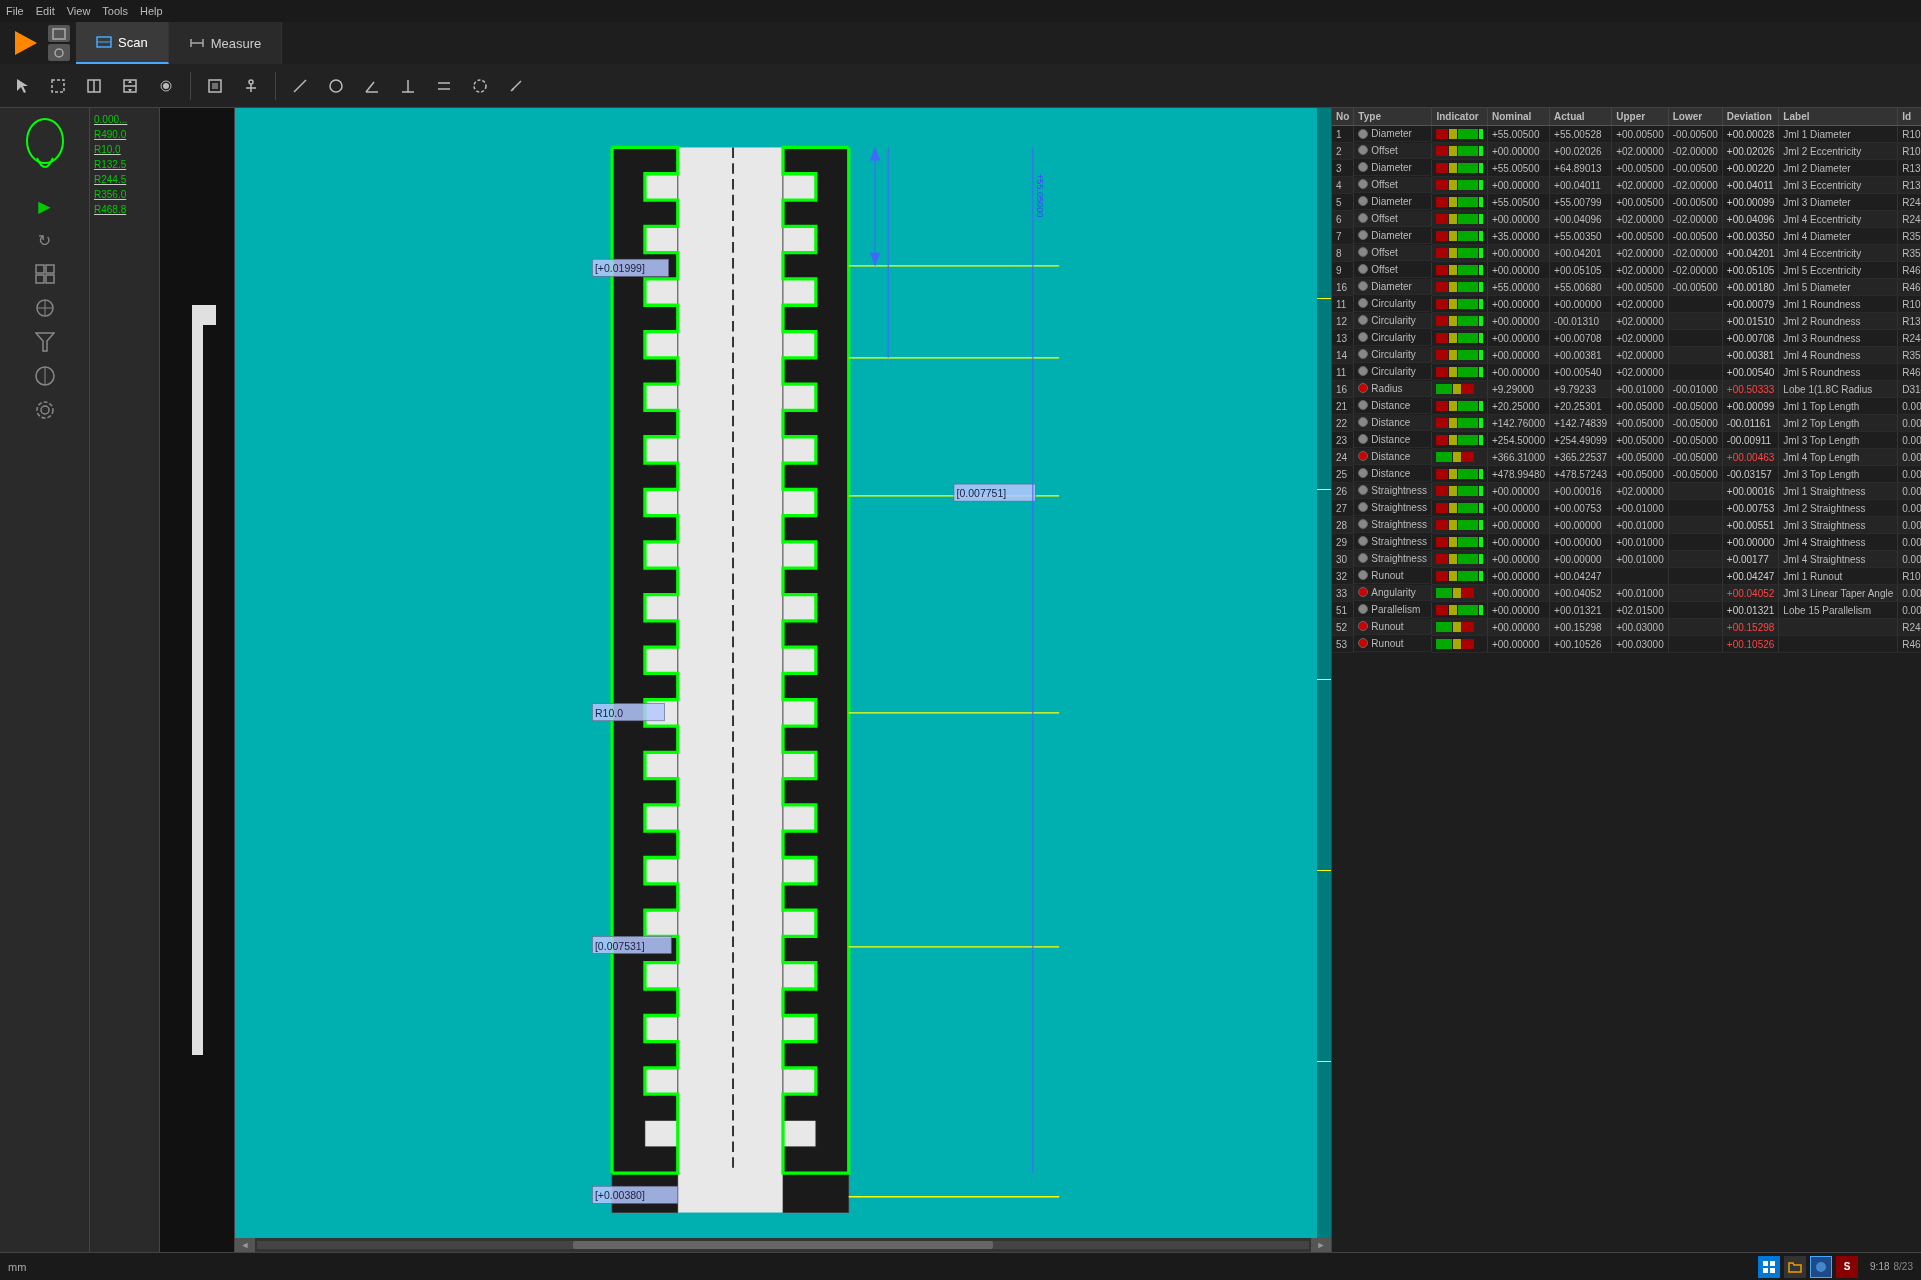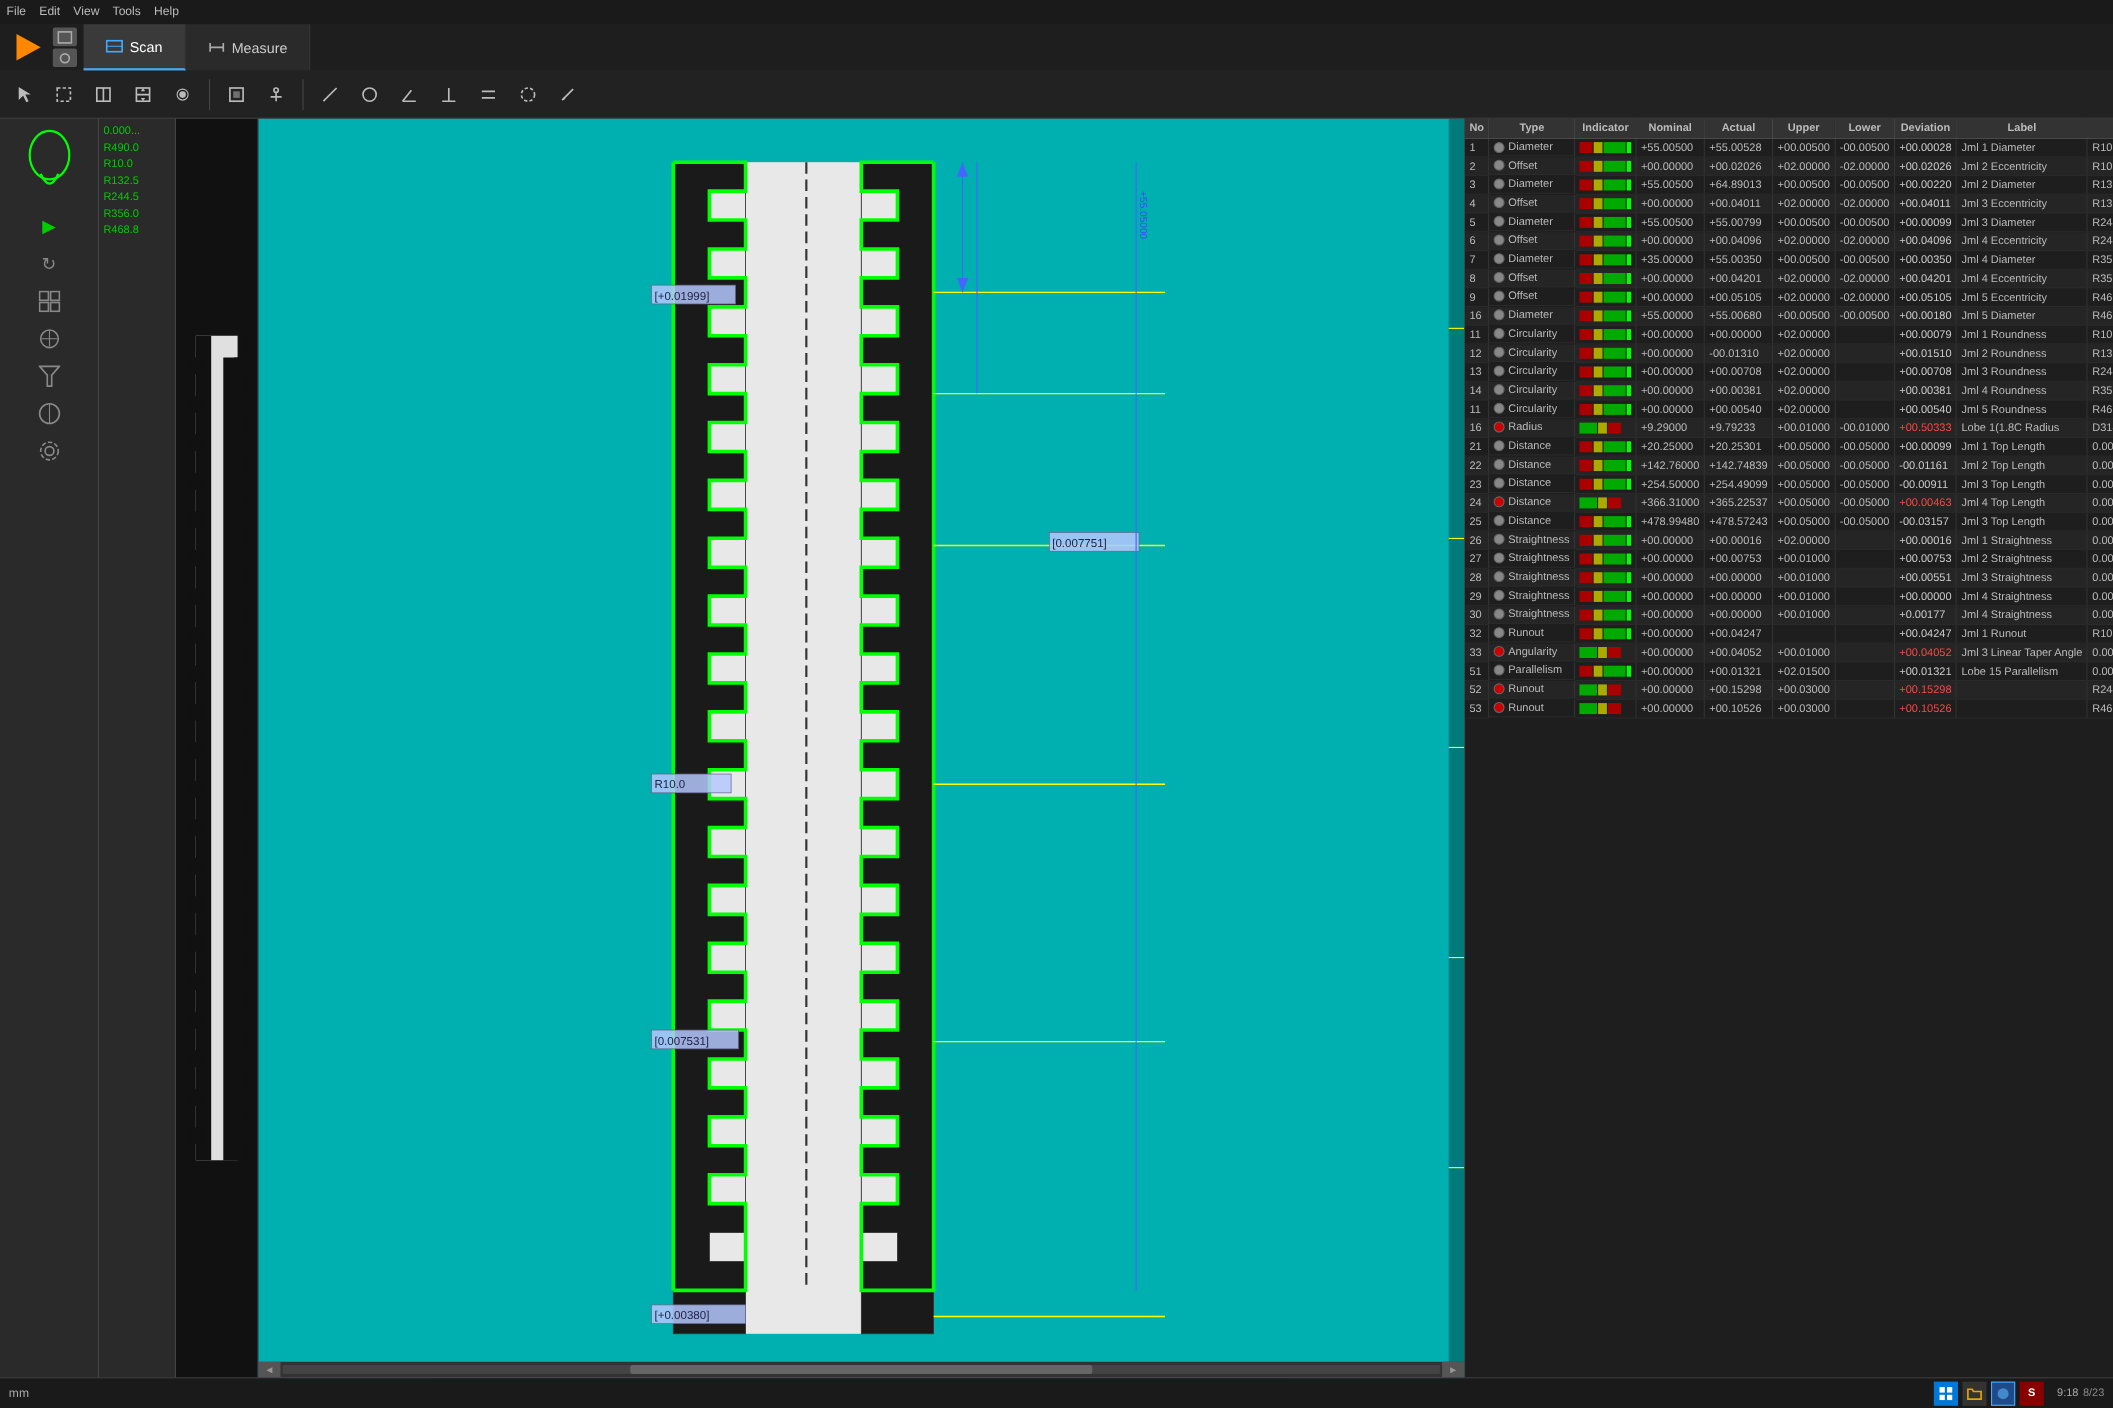--- a/index.html
+++ b/index.html
@@ -87,20 +87,21 @@
       height: calc(1280px - 22px - 42px - 44px - 28px);
     }
 
     
     #scale-panel {
       width: 90px;
       background: #2a2a2a;
       display: flex;
       flex-direction: column;
       border-right: 1px solid #444;
+      text-decoration: underline;
     }
 
     
     #thumb-panel {
       width: 90px;
       background: #111;
       display: flex;
       align-items: center;
       justify-content: center;
       border-right: 1px solid #444;
@@ -138,21 +139,21 @@
     }
     #results-table {
       width: 100%;
       border-collapse: collapse;
       font-size: 10px;
     }
     #results-table th {
       background: #333;
       color: #bbb;
       padding: 3px 4px;
-      text-align: center;
+      text-align: left;
       border-bottom: 1px solid #555;
       border-right: 1px solid #444;
       position: sticky;
       top: 0;
       white-space: nowrap;
     }
     #results-table td {
       padding: 2px 4px;
       border-bottom: 1px solid #2a2a2a;
       border-right: 1px solid #333;

